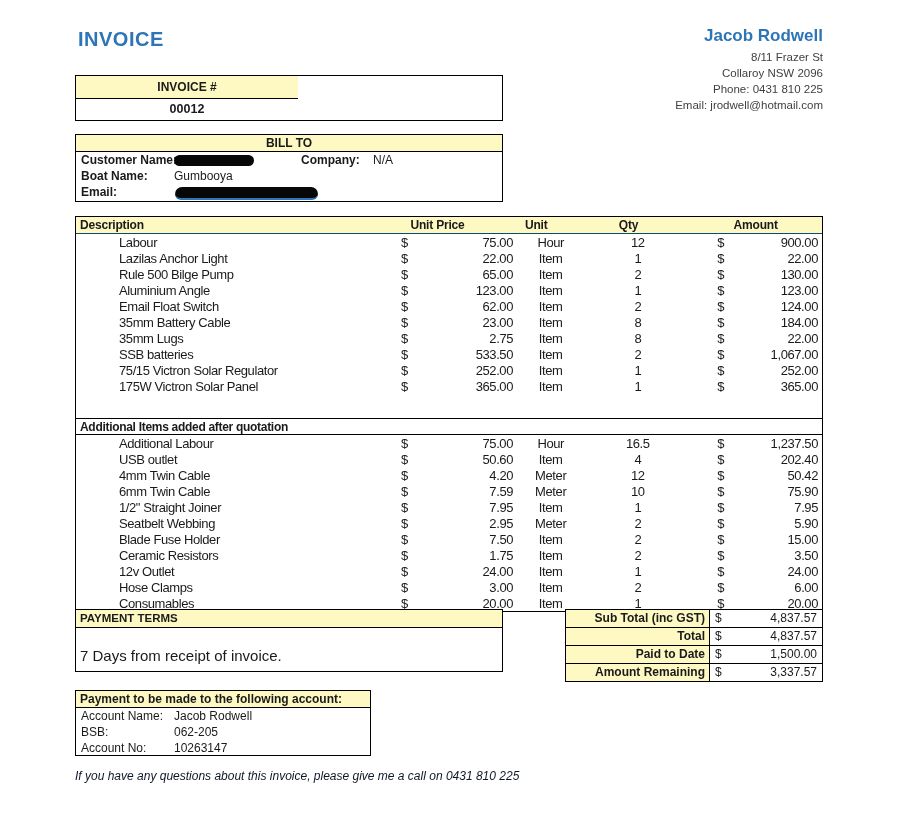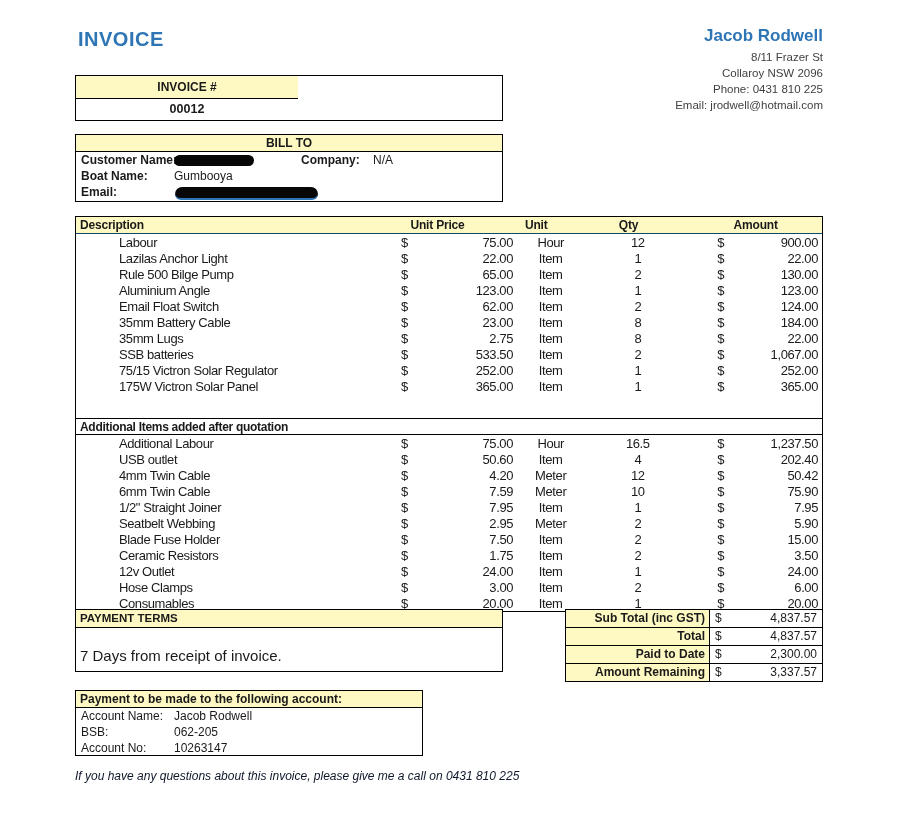--- a/index.html
+++ b/index.html
@@ -54,21 +54,21 @@
   #terms-header { height:18px; line-height:17px; padding-left:4px; font-size:11.5px; font-weight:bold; border-bottom:1px solid #000; }
   #terms-body { padding:19px 0 0 4px; font-size:15px; }
 
   
   #totals-table { left:565px; top:609px; width:258px; border-top:1px solid #000; }
   .tot-row { display:flex; height:18px; border-bottom:1px solid #000; }
   .tot-label { width:145px; border-left:1px solid #000; border-right:1px solid #000; text-align:right; padding-right:4px; font-size:12px; font-weight:bold; line-height:17px; }
   .tot-value { flex:1; display:flex; justify-content:space-between; padding:0 5px; font-size:12px; line-height:17px; border-right:1px solid #000; background:#fff; }
 
   
-  #account-box { left:75px; top:690px; width:348px; height:66px; }
+  #account-box { left:75px; top:690px; width:296px; height:66px; }
   #account-header { height:17px; line-height:16px; padding-left:4px; font-size:12px; font-weight:bold; border-bottom:1px solid #000; }
   .acc-line { position:relative; height:16px; line-height:16px; font-size:12px; }
   .acc-label { position:absolute; left:5px; }
   .acc-value { position:absolute; left:98px; }
 
   
   #footer-note { left:75px; top:769px; width:748px; text-align:left; font-size:12px; font-style:italic; color:#0f172a; }
 </style>
 </head>
 <body>
@@ -434,21 +434,21 @@
     <div class="tot-label blue">Total</div>
     <div class="tot-value">
       <span>$</span>
       <span>4,837.57</span>
     </div>
   </div>
   <div class="tot-row">
     <div class="tot-label blue">Paid to Date</div>
     <div class="tot-value">
       <span>$</span>
-      <span>2,300.00</span>
+      <span>1,500.00</span>
     </div>
   </div>
   <div class="tot-row">
     <div class="tot-label blue">Amount Remaining</div>
     <div class="tot-value">
       <span>$</span>
       <span>3,337.57</span>
     </div>
   </div>
 </div>

